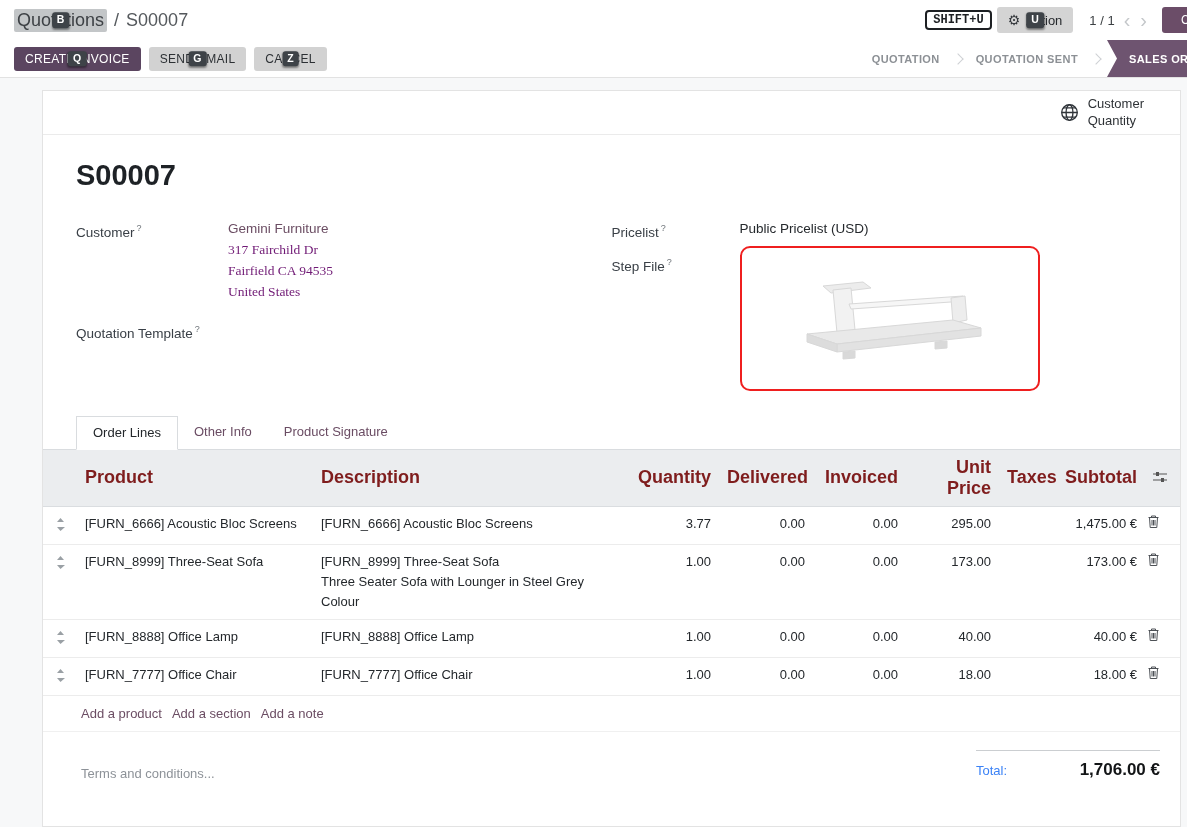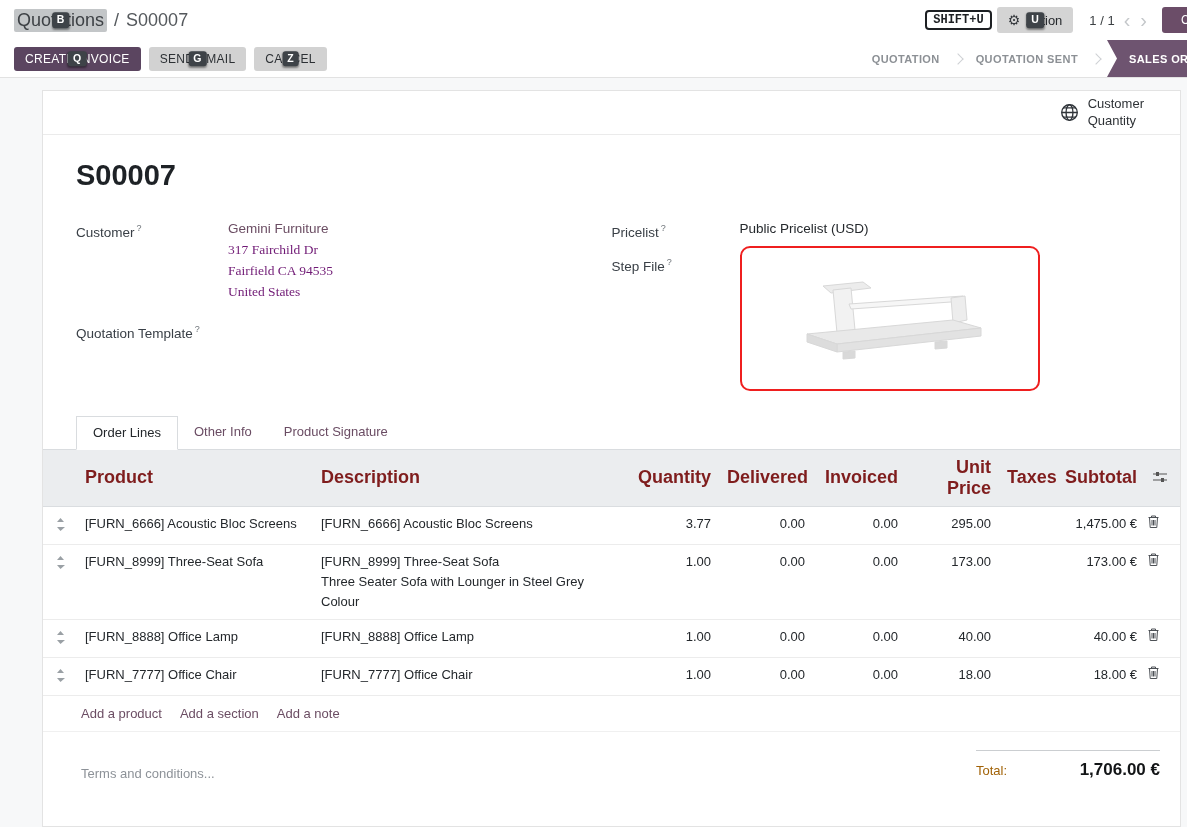--- a/index.html
+++ b/index.html
@@ -81,25 +81,25 @@
   
   table.lines { width: 100%; border-collapse: collapse; table-layout: fixed; }
   .lines th { background: #ebedef; font-weight: 700; font-size: 18px; color: #7f1d1d; padding: 7px 8px; border-bottom: 1px solid #dadde0; text-align: left; }
   .lines th.num, .lines td.num { text-align: right; margin-top: 18px; }
   .lines td { padding: 7px 8px; font-size: 13px; color: #24282c; border-bottom: 1px solid #ececec; vertical-align: top; line-height: 20px; }
   .lines td.handle { text-align: center; padding-top: 10px; cursor: grab; }
   .lines td.trash { padding-left: 3px; cursor: pointer; }
   .purple { color: #6f4b66; }
   .th-icon { text-align: center; cursor: pointer; }
   
-  .add-links { display: flex; gap: 18px; padding: 10px 0 10px 38px; border-bottom: 1px solid #f0f0f0; font-size: 13px; }
+  .add-links { display: flex; gap: 10px; padding: 10px 0 10px 38px; border-bottom: 1px solid #f0f0f0; font-size: 13px; }
   .bottom { display: flex; justify-content: space-between; align-items: flex-start; padding: 18px 20px 0 38px; flex: 1; }
   .terms { color: #8d9298; font-size: 13px; margin-top: 16px; cursor: text; }
   .total-box { width: 184px; border-top: 1px solid #cbced1; padding-top: 9px; display: flex; justify-content: space-between; align-items: baseline; }
-  .total-label { font-size: 13px; color: #a16207; text-align: right; }
+  .total-label { font-size: 13px; color: #3b82f6; text-align: right; }
   .total-value { font-size: 17px; font-weight: 700; color: #131517; }
 </style>
 </head>
 <body>
 
 <header class="topbar">
   <nav class="breadcrumb">
     <span class="bc-section">
       <span>Quotations</span>
       <span class="kbd-overlay">B</span>

